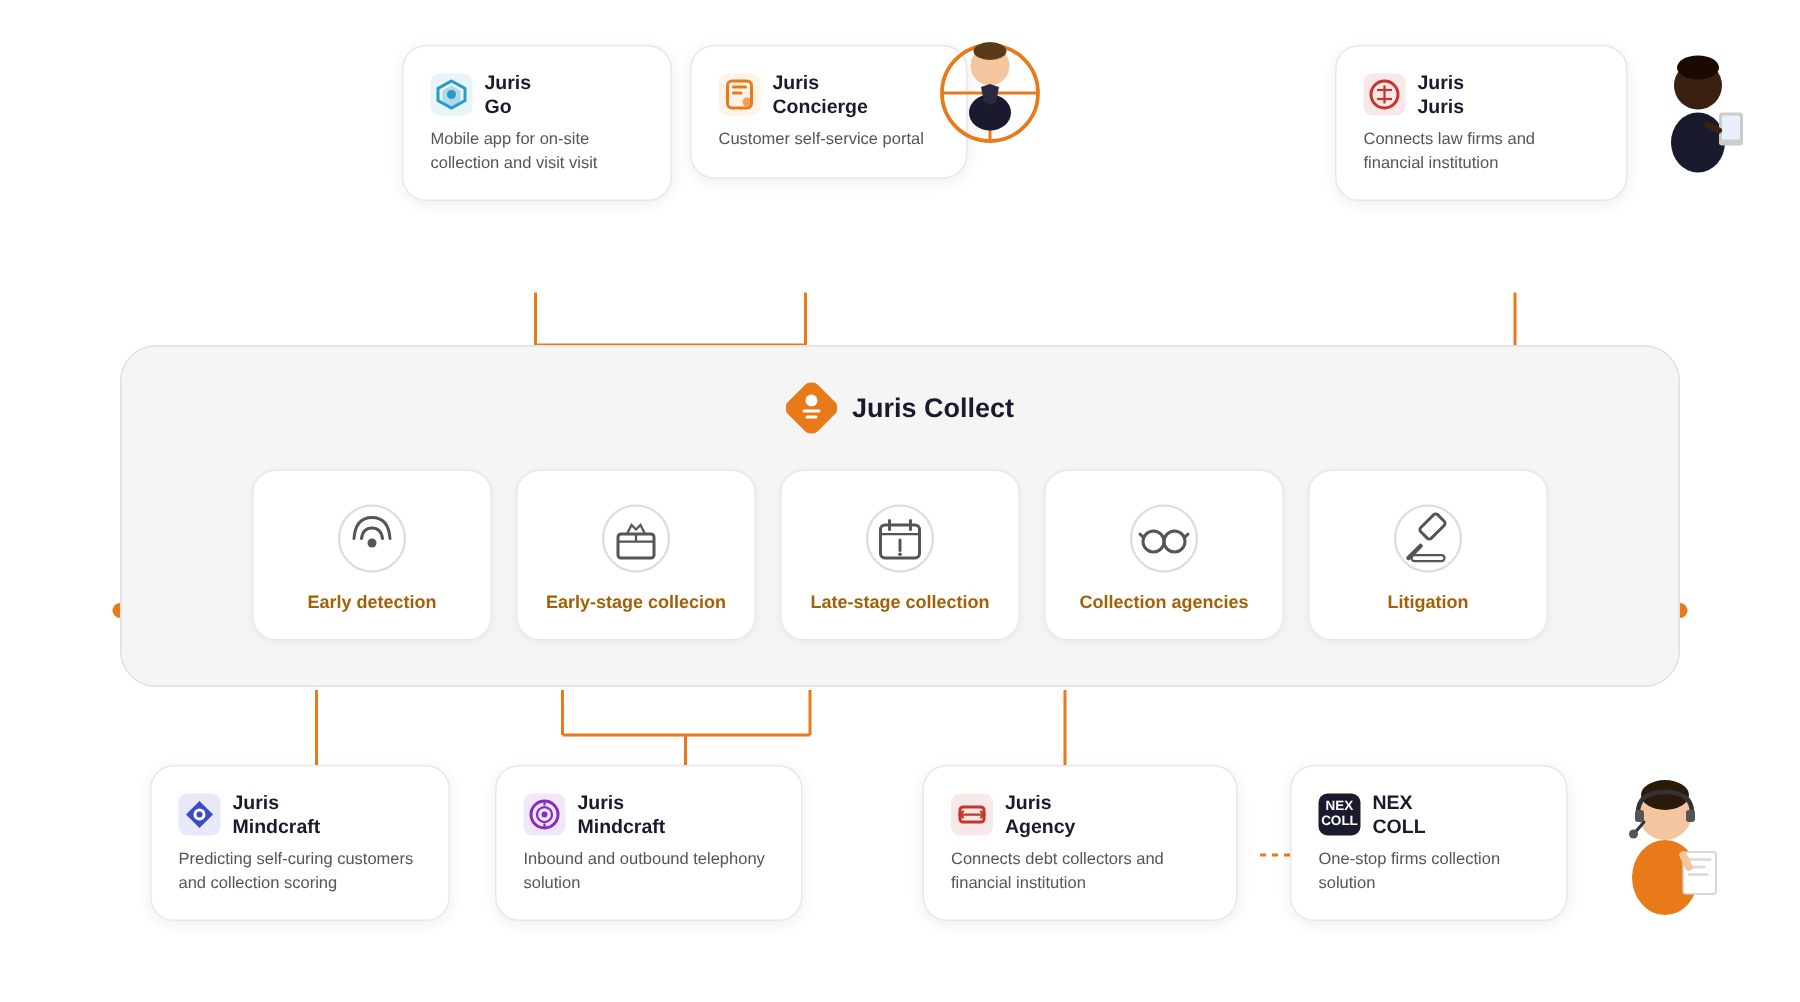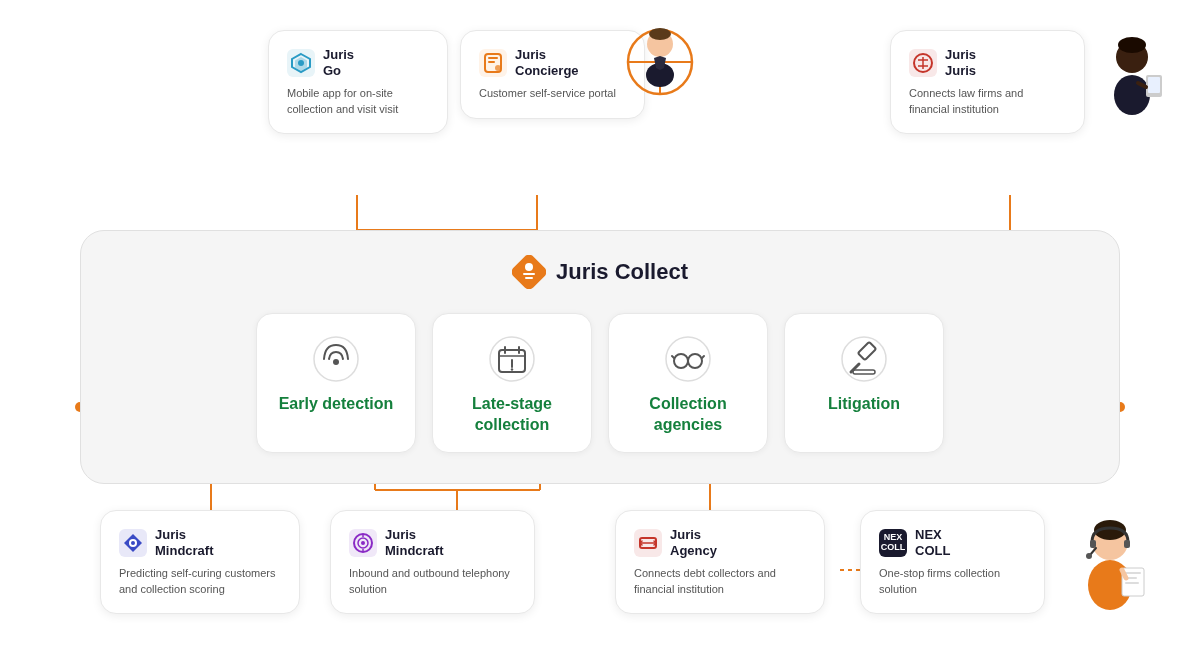--- a/index.html
+++ b/index.html
@@ -72,21 +72,21 @@
 
     .main-box-title {
       display: flex;
       align-items: center;
       justify-content: center;
       gap: 10px;
       margin-bottom: 24px;
     }
 
     .main-box-title span {
-      font-size: 22px;
+      font-size: 18px;
       font-weight: 700;
       color: #1a1a2e;
     }
 
     
     .feature-cards {
       display: flex;
       gap: 16px;
       justify-content: center;
     }
@@ -107,23 +107,23 @@
     .feature-card .feature-icon {
       width: 50px;
       height: 50px;
       display: flex;
       align-items: center;
       justify-content: center;
       margin-bottom: 10px;
     }
 
     .feature-card .feature-label {
-      font-size: 16px;
+      font-size: 12px;
       font-weight: 600;
-      color: #15803d;
+      color: #a16207;
       line-height: 1.3;
     }
 
     
     svg.connectors {
       position: absolute;
       top: 0;
       left: 0;
       width: 1200px;
       height: 668px;
@@ -286,20 +286,34 @@
             <circle cx="25" cy="25" r="22" fill="none" stroke="#ddd" stroke-width="1.5"></circle>
 
             <path d="M18,25 Q19,18 25,18 Q31,18 32,25" fill="none" stroke="#555" stroke-width="2" stroke-linecap="round"></path>
             <path d="M13,25 Q14,11 25,11 Q36,11 37,25" fill="none" stroke="#555" stroke-width="2" stroke-linecap="round"></path>
             <circle cx="25" cy="28" r="3" fill="#555"></circle>
           </svg>
         </div>
         <div class="feature-label">Early detection</div>
       </div>
 
+      <div class="feature-card">
+        <div class="feature-icon">
+          <svg width="50" height="50" viewBox="0 0 50 50">
+            <circle cx="25" cy="25" r="22" fill="none" stroke="#ddd" stroke-width="1.5"></circle>
+
+            <rect x="13" y="22" width="24" height="16" rx="2" fill="none" stroke="#555" stroke-width="2"></rect>
+            <line x1="13" y1="27" x2="37" y2="27" stroke="#555" stroke-width="1.5"></line>
+            <line x1="25" y1="22" x2="25" y2="27" stroke="#555" stroke-width="1.5"></line>
+
+            <path d="M19,22 L22,16 L25,19 L28,16 L31,22" fill="none" stroke="#555" stroke-width="1.5"></path>
+          </svg>
+        </div>
+        <div class="feature-label">Early-stage collecion</div>
+      </div>
 
       <div class="feature-card">
         <div class="feature-icon">
           <svg width="50" height="50" viewBox="0 0 50 50">
             <circle cx="25" cy="25" r="22" fill="none" stroke="#ddd" stroke-width="1.5"></circle>
 
             <rect x="12" y="16" width="26" height="22" rx="3" fill="none" stroke="#555" stroke-width="2"></rect>
             <line x1="12" y1="22" x2="38" y2="22" stroke="#555" stroke-width="1.5"></line>
             <line x1="18" y1="13" x2="18" y2="19" stroke="#555" stroke-width="2" stroke-linecap="round"></line>
             <line x1="32" y1="13" x2="32" y2="19" stroke="#555" stroke-width="2" stroke-linecap="round"></line>

